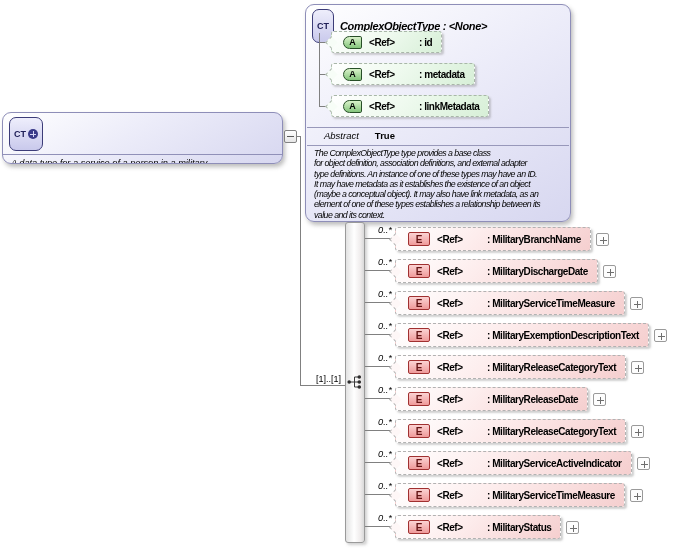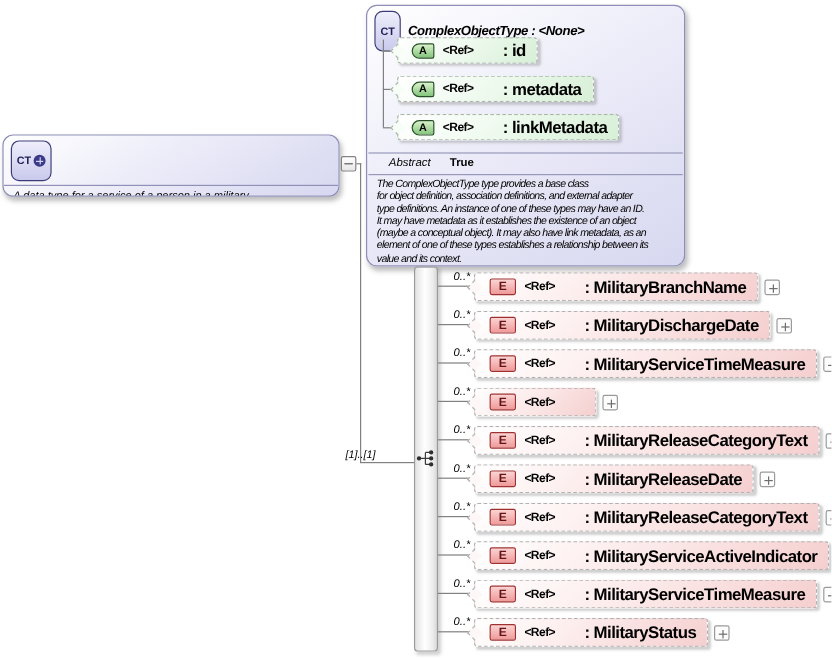--- a/index.html
+++ b/index.html
@@ -33,21 +33,21 @@
     border-radius:2px; background:linear-gradient(#ffffff,#e6e6e6); }
   .handle.minus::before{ content:""; position:absolute; left:2px; top:5px; width:7px; height:1px; background:#5a5a5a; }
   .plus-box{ position:relative; margin-left:5px; width:13px; height:13px; flex:none;
     border:1px solid #9a9a9a; border-radius:2px; background:#fdfdfd; }
   .plus-box::before{ content:""; position:absolute; left:3px; top:6px; width:7px; height:1px; background:#6e6e6e; }
   .plus-box::after { content:""; position:absolute; left:6px; top:3px; width:1px; height:7px; background:#6e6e6e; }
 
   
   .hline{ position:absolute; border-top:1px solid #808080; height:0; }
   .vline{ position:absolute; border-left:1px solid #808080; width:0; }
-  #seq-card{ position:absolute; left:288px; top:374px; font-style:italic; font-size:9px; color:#000; }
+  #seq-card{ position:absolute; left:316px; top:374px; font-size:9px; color:#000; }
 
   
   .attr-row{ position:absolute; left:25px; height:22px; display:flex; align-items:center; }
   .attr-box{ position:relative; display:flex; align-items:center; height:22px;
     padding:0 9px 0 11px; border:1px dashed #a9b6a9; border-radius:3px;
     background:linear-gradient(135deg,#ffffff 0%,#effaef 45%,#d7efd7 100%);
     box-shadow:2px 2px 2px rgba(120,120,120,.35); }
   .attr-box::before{ content:""; position:absolute; left:-5px; top:50%; width:8px; height:8px;
     margin-top:-4.5px; transform:rotate(45deg); background:#f7fdf7;
     border-left:1px dashed #a9b6a9; border-bottom:1px dashed #a9b6a9; }
@@ -64,21 +64,21 @@
     background:linear-gradient(135deg,#ffffff 0%,#fdeded 40%,#f5cfcf 100%);
     box-shadow:2px 2px 2px rgba(120,120,120,.35); white-space:nowrap; }
   .elem-box::before{ content:""; position:absolute; left:-5px; top:50%; width:8px; height:8px;
     margin-top:-4.5px; transform:rotate(45deg); background:#fef7f7;
     border-left:1px dashed #b2b2b2; border-bottom:1px dashed #b2b2b2; }
   .e-icon{ flex:none; width:22px; height:14px; margin-right:7px; display:flex; align-items:center; justify-content:center;
     border:1px solid #a03030; border-radius:2px;
     background:linear-gradient(#fbd3d3,#ef9a9a); font-size:10px; font-weight:bold; color:#641414; }
 
   .ref-col{ font-weight:bold; font-size:10px; letter-spacing:-0.45px; width:50px; flex:none; color:#000; }
-  .item-name{ font-weight:bold; font-size:14px; letter-spacing:-0.45px; white-space:nowrap; color:#000; }
+  .item-name{ font-weight:bold; font-size:10px; letter-spacing:-0.45px; white-space:nowrap; color:#000; }
 
   
   .sep{ position:absolute; left:1px; right:1px; border-top:1px solid #9898ba; }
   #abstract-row{ position:absolute; left:18px; top:125px; display:flex; gap:16px; align-items:baseline; }
   #abstract-row .lab{ font-style:italic; font-size:9.5px; }
   #abstract-row .val{ font-weight:bold; font-size:9.5px; }
   #base-desc{ position:absolute; left:8px; top:143px; width:256px; font-style:italic;
     font-size:8.8px; letter-spacing:-0.55px; line-height:10.3px; white-space:pre-line; color:#000; }
 
   
@@ -205,20 +205,21 @@
     </div>
     <div class="plus-box"><span></span></div>
   </div>
 
   <div class="elem-row" style="top:323px;">
     <div class="row-line"></div>
     <span class="row-card">0..*</span>
     <div class="elem-box">
       <span class="e-icon">E</span>
       <span class="ref-col">&lt;Ref&gt;</span>
+      <span class="item-name">: MilitaryExemptionDescriptionText</span>
     </div>
     <div class="plus-box"><span></span></div>
   </div>
 
   <div class="elem-row" style="top:355px;">
     <div class="row-line"></div>
     <span class="row-card">0..*</span>
     <div class="elem-box">
       <span class="e-icon">E</span>
       <span class="ref-col">&lt;Ref&gt;</span>

